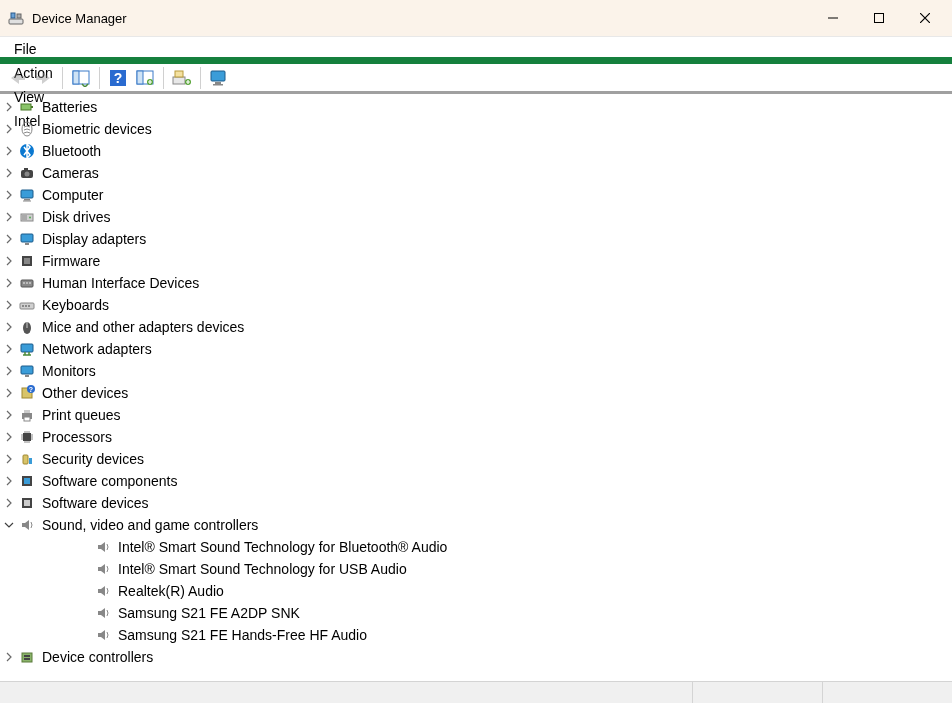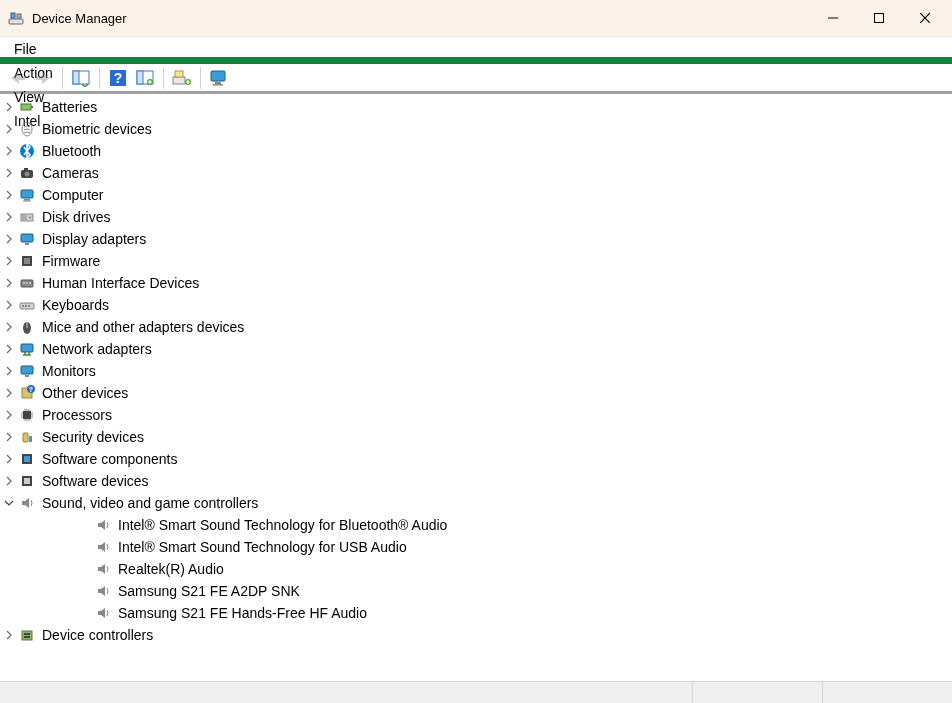--- a/index.html
+++ b/index.html
@@ -322,20 +322,35 @@
       <span class="label">Other devices</span>
     </div>
     <div class="tree-row">
       <span class="chevron">
         <svg width="10" height="10">
           <path d="M3 1 L7 5 L3 9" fill="none" stroke="#6a6a6a" stroke-width="1.2"></path>
         </svg>
       </span>
       <span class="node-icon">
         <svg width="16" height="16">
+          <rect x="3" y="6" width="10" height="6" fill="#888"></rect>
+          <rect x="5" y="3" width="6" height="3" fill="#ccc"></rect>
+          <rect x="5" y="10" width="6" height="4" fill="#fff" stroke="#888"></rect>
+        </svg>
+      </span>
+      <span class="label">Print queues</span>
+    </div>
+    <div class="tree-row">
+      <span class="chevron">
+        <svg width="10" height="10">
+          <path d="M3 1 L7 5 L3 9" fill="none" stroke="#6a6a6a" stroke-width="1.2"></path>
+        </svg>
+      </span>
+      <span class="node-icon">
+        <svg width="16" height="16">
           <rect x="4" y="4" width="8" height="8" fill="#444"></rect>
           <path d="M4 6 H2 M4 8 H2 M4 10 H2 M12 6 H14 M12 8 H14 M12 10 H14 M6 4 V2 M8 4 V2 M10 4 V2 M6 12 V14 M8 12 V14 M10 12 V14" stroke="#888"></path>
         </svg>
       </span>
       <span class="label">Processors</span>
     </div>
     <div class="tree-row">
       <span class="chevron">
         <svg width="10" height="10">
           <path d="M3 1 L7 5 L3 9" fill="none" stroke="#6a6a6a" stroke-width="1.2"></path>

